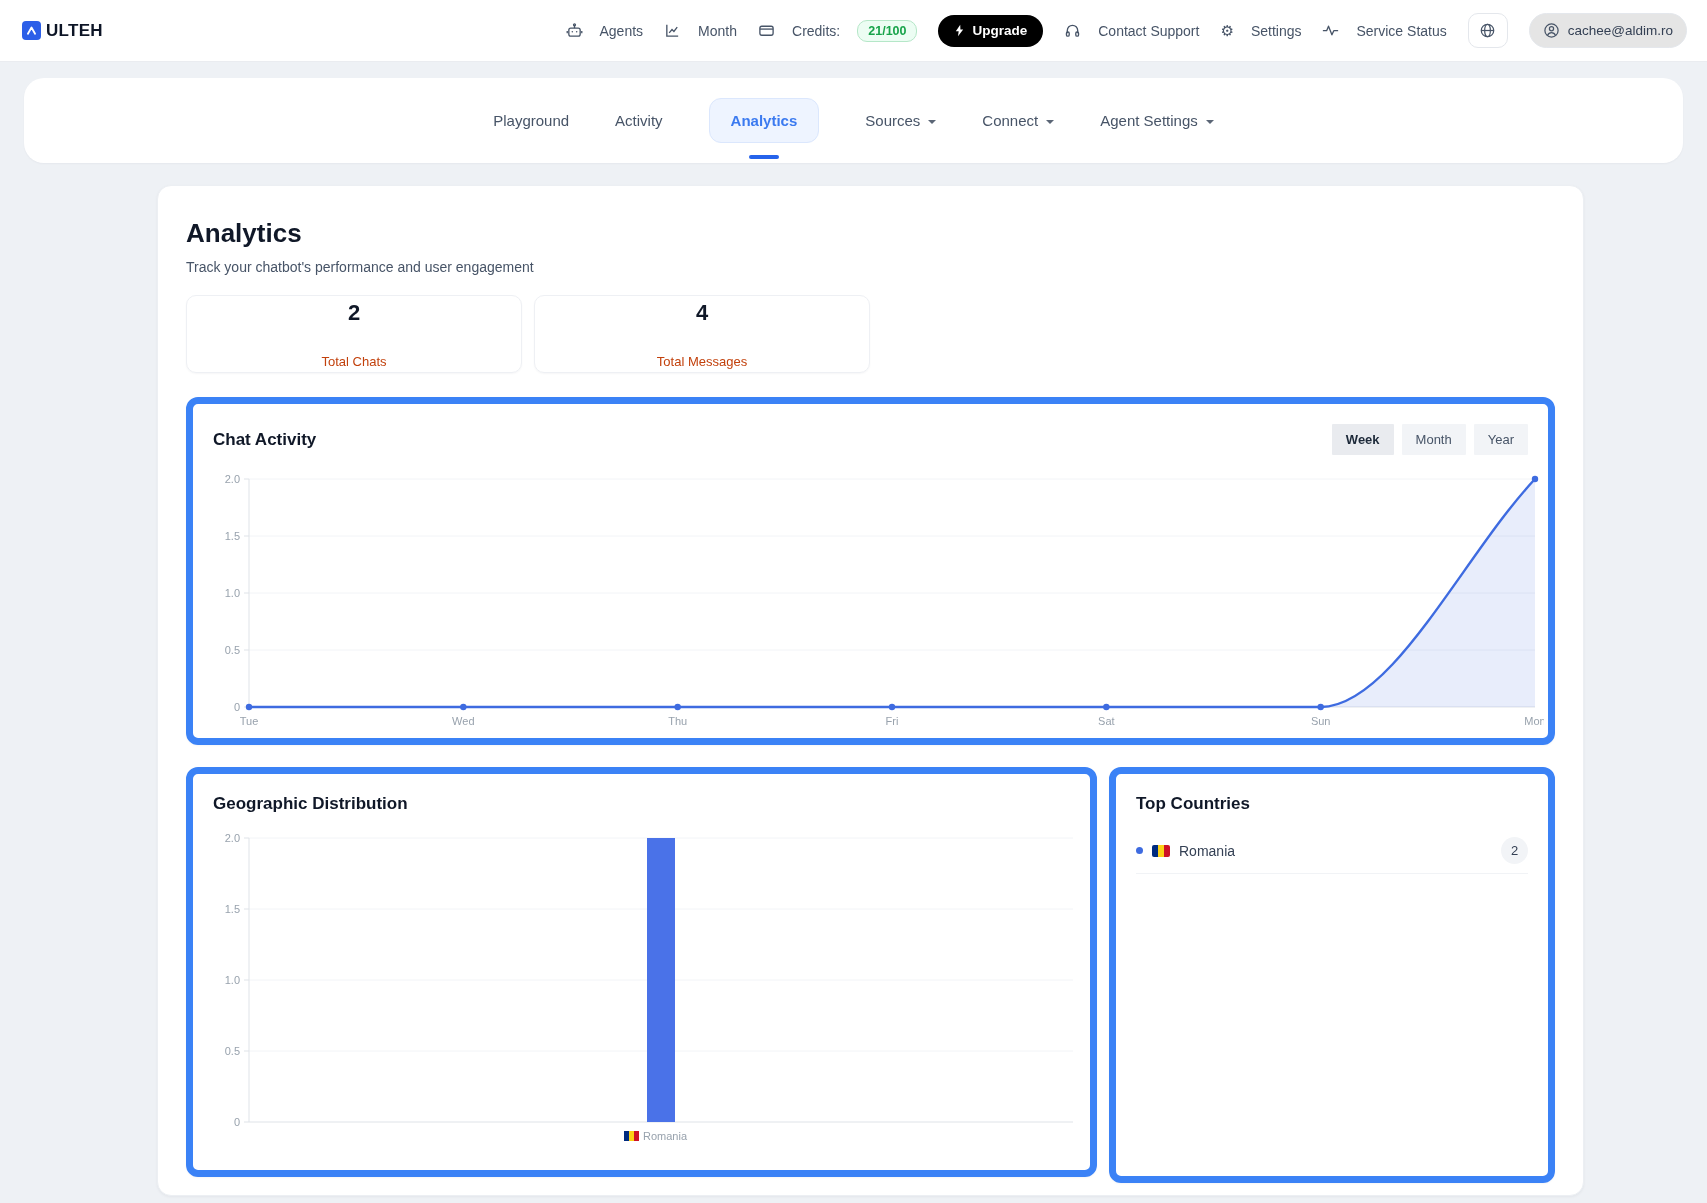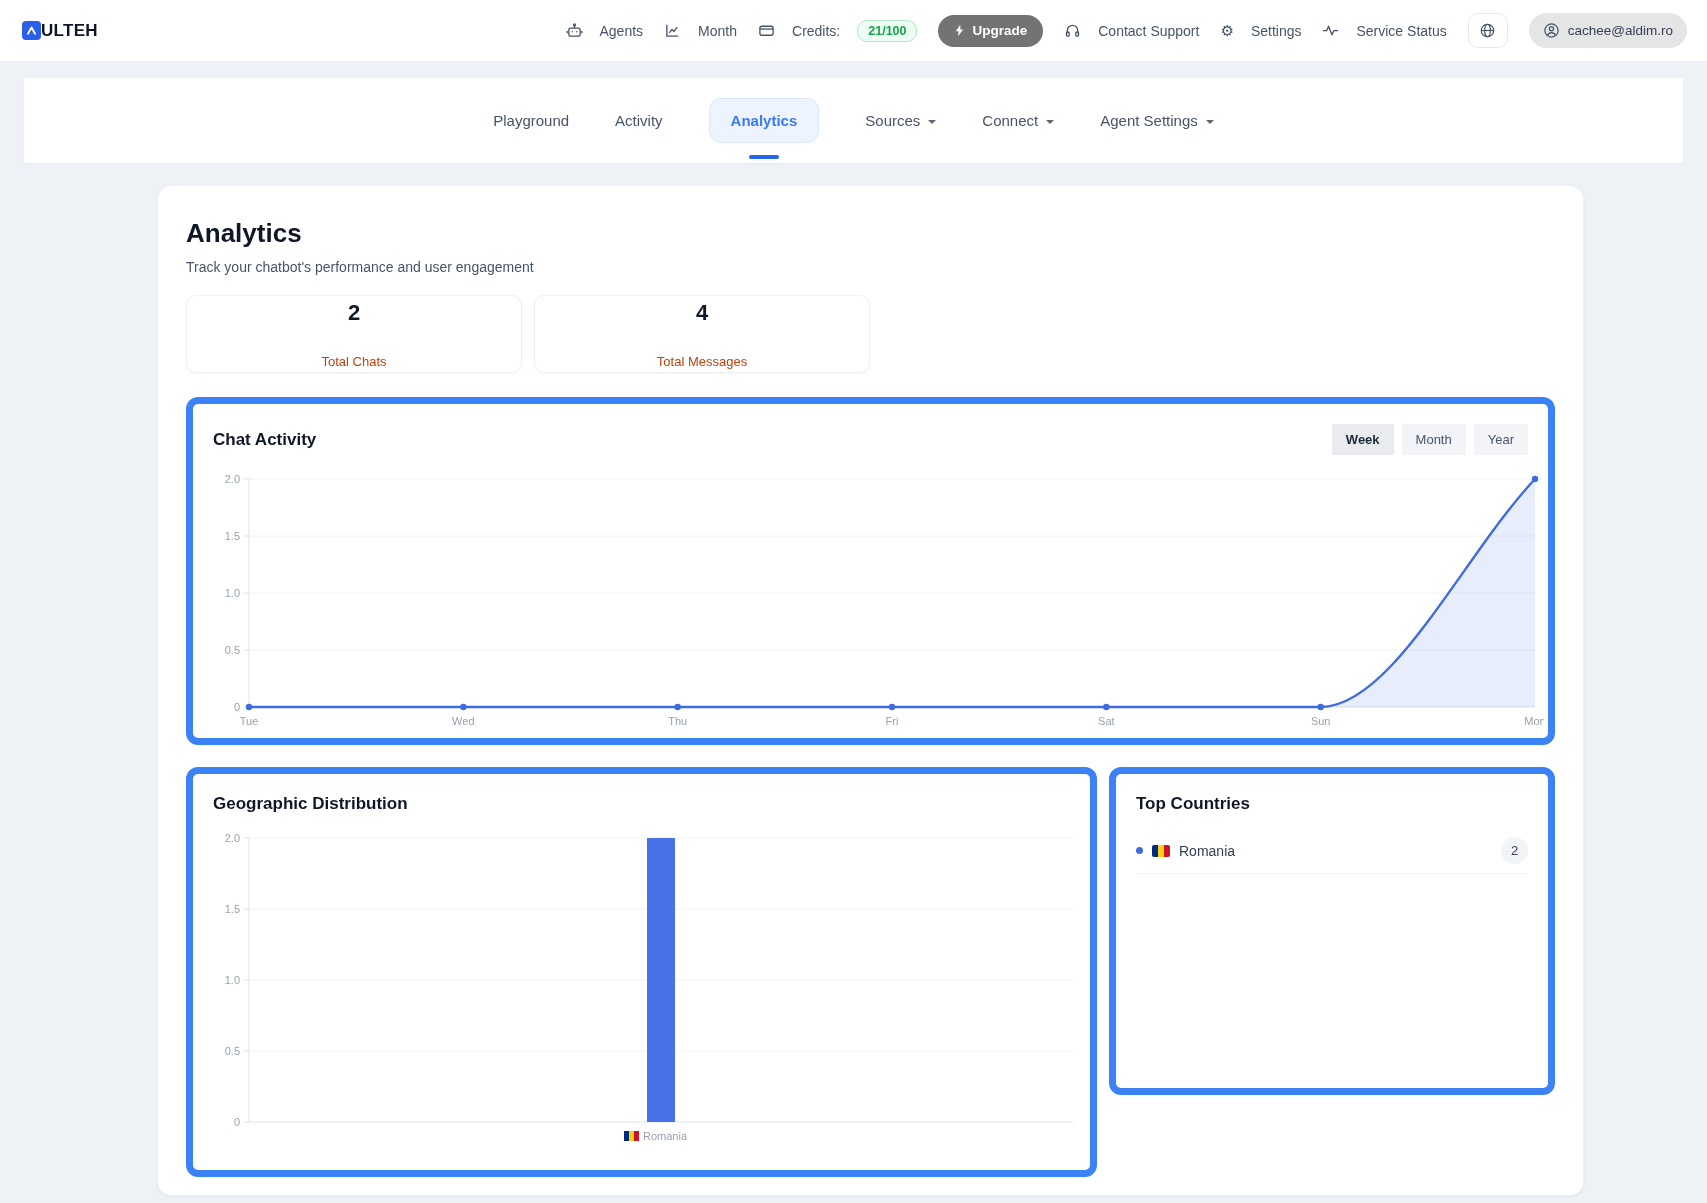--- a/index.html
+++ b/index.html
@@ -9,53 +9,53 @@
     background:#eef1f5;
     font-family:"Liberation Sans", sans-serif;
     color:#101828;
   }
   
   .header {
     height:62px; background:#fff; border-bottom:1px solid #eaecf0;
     display:flex; align-items:center; justify-content:space-between;
     padding:0 20px 0 22px;
   }
-  .brand { display:flex; align-items:center; cursor:pointer; }
+  .brand { display:flex; align-items:center; gap:5px; cursor:pointer; }
   .brand-logo {
     width:19px; height:19px; border-radius:4px; background:#2c5fe8;
     display:flex; align-items:center; justify-content:center;
   }
   .brand-name { font-size:17px; font-weight:800; letter-spacing:.3px; color:#0d1526; }
   .hright { display:flex; align-items:center; gap:21px; }
   .hitem { display:flex; align-items:center; gap:17px; font-size:14px; color:#475467; cursor:pointer; white-space:nowrap; }
   .hicon { display:flex; color:#475467; }
   .gear-glyph { font-size:15px; line-height:1; color:#475467; }
   .credits-pill {
     background:#ecfdf3; border:1px solid #b5e7c8; color:#17a34a;
     font-size:12.5px; font-weight:700; padding:3px 10px; border-radius:10px;
   }
   .upgrade-btn {
     display:flex; align-items:center; gap:7px;
-    background:#737373; color:#fff; border:none; cursor:pointer;
+    background:#000000; color:#fff; border:none; cursor:pointer;
     font-family:inherit; font-size:13.5px; font-weight:600;
     height:32px; padding:0 16px; border-radius:16px;
   }
   .icon-btn {
     width:40px; height:35px; border:1px solid #e4e7ec; border-radius:10px;
     background:#fff; display:flex; align-items:center; justify-content:center; cursor:pointer;
   }
   .user-pill {
     height:35px; border:1px solid #e4e7ec; border-radius:18px; background:#e5e5e5;
     display:flex; align-items:center; gap:8px; padding:0 13px;
     font-size:13.5px; color:#344054; cursor:pointer; white-space:nowrap;
   }
   
   .tabbar {
     position:relative; margin:16px 24px 0; height:85px;
-    background:#fff; border-radius:1px;
+    background:#fff; border-radius:20px;
     box-shadow:0 1px 2px rgba(16,24,40,.04);
     display:flex; align-items:center; justify-content:center; gap:46px;
   }
   .tab {
     display:flex; align-items:center; gap:8px;
     background:none; border:none; cursor:pointer; font-family:inherit;
     font-size:15px; color:#475467; padding:0;
   }
   .tab.active {
     position:relative; background:#eef4ff; color:#3b7af0; font-weight:600;
@@ -95,21 +95,21 @@
   .panel-title { font-size:17px; font-weight:600; color:#101828; }
   .range-group { display:flex; gap:8px; }
   .range-btn {
     border:none; cursor:pointer; font-family:inherit;
     background:#f2f4f7; color:#475467; font-size:13px;
     padding:8px 14px; border-radius:1px;
   }
   .range-btn.active { background:#e9ebef; color:#1d2939; font-weight:700; }
   .charts-row { display:flex; gap:12px; margin-top:22px; }
   .geo-card { width:911px; height:410px; }
-  .tc-card { flex:1; height:328px; }
+  .tc-card { flex:1; height:416px; }
   .chart-box { margin-top:14px; }
   svg { display:block; }
   svg text { font-family:"Liberation Sans", sans-serif; font-size:11px; fill:#98a2ad; }
   
   .tc-row {
     display:flex; align-items:center; gap:9px; height:46px; margin-top:14px;
     border-bottom:1px solid #f1f3f6;
   }
   .tc-dot { width:7px; height:7px; border-radius:50%; background:#3e6be0; flex:0 0 auto; }
   .flag { display:inline-flex; width:18px; height:12px; border-radius:2px; overflow:hidden; flex:0 0 auto; }

